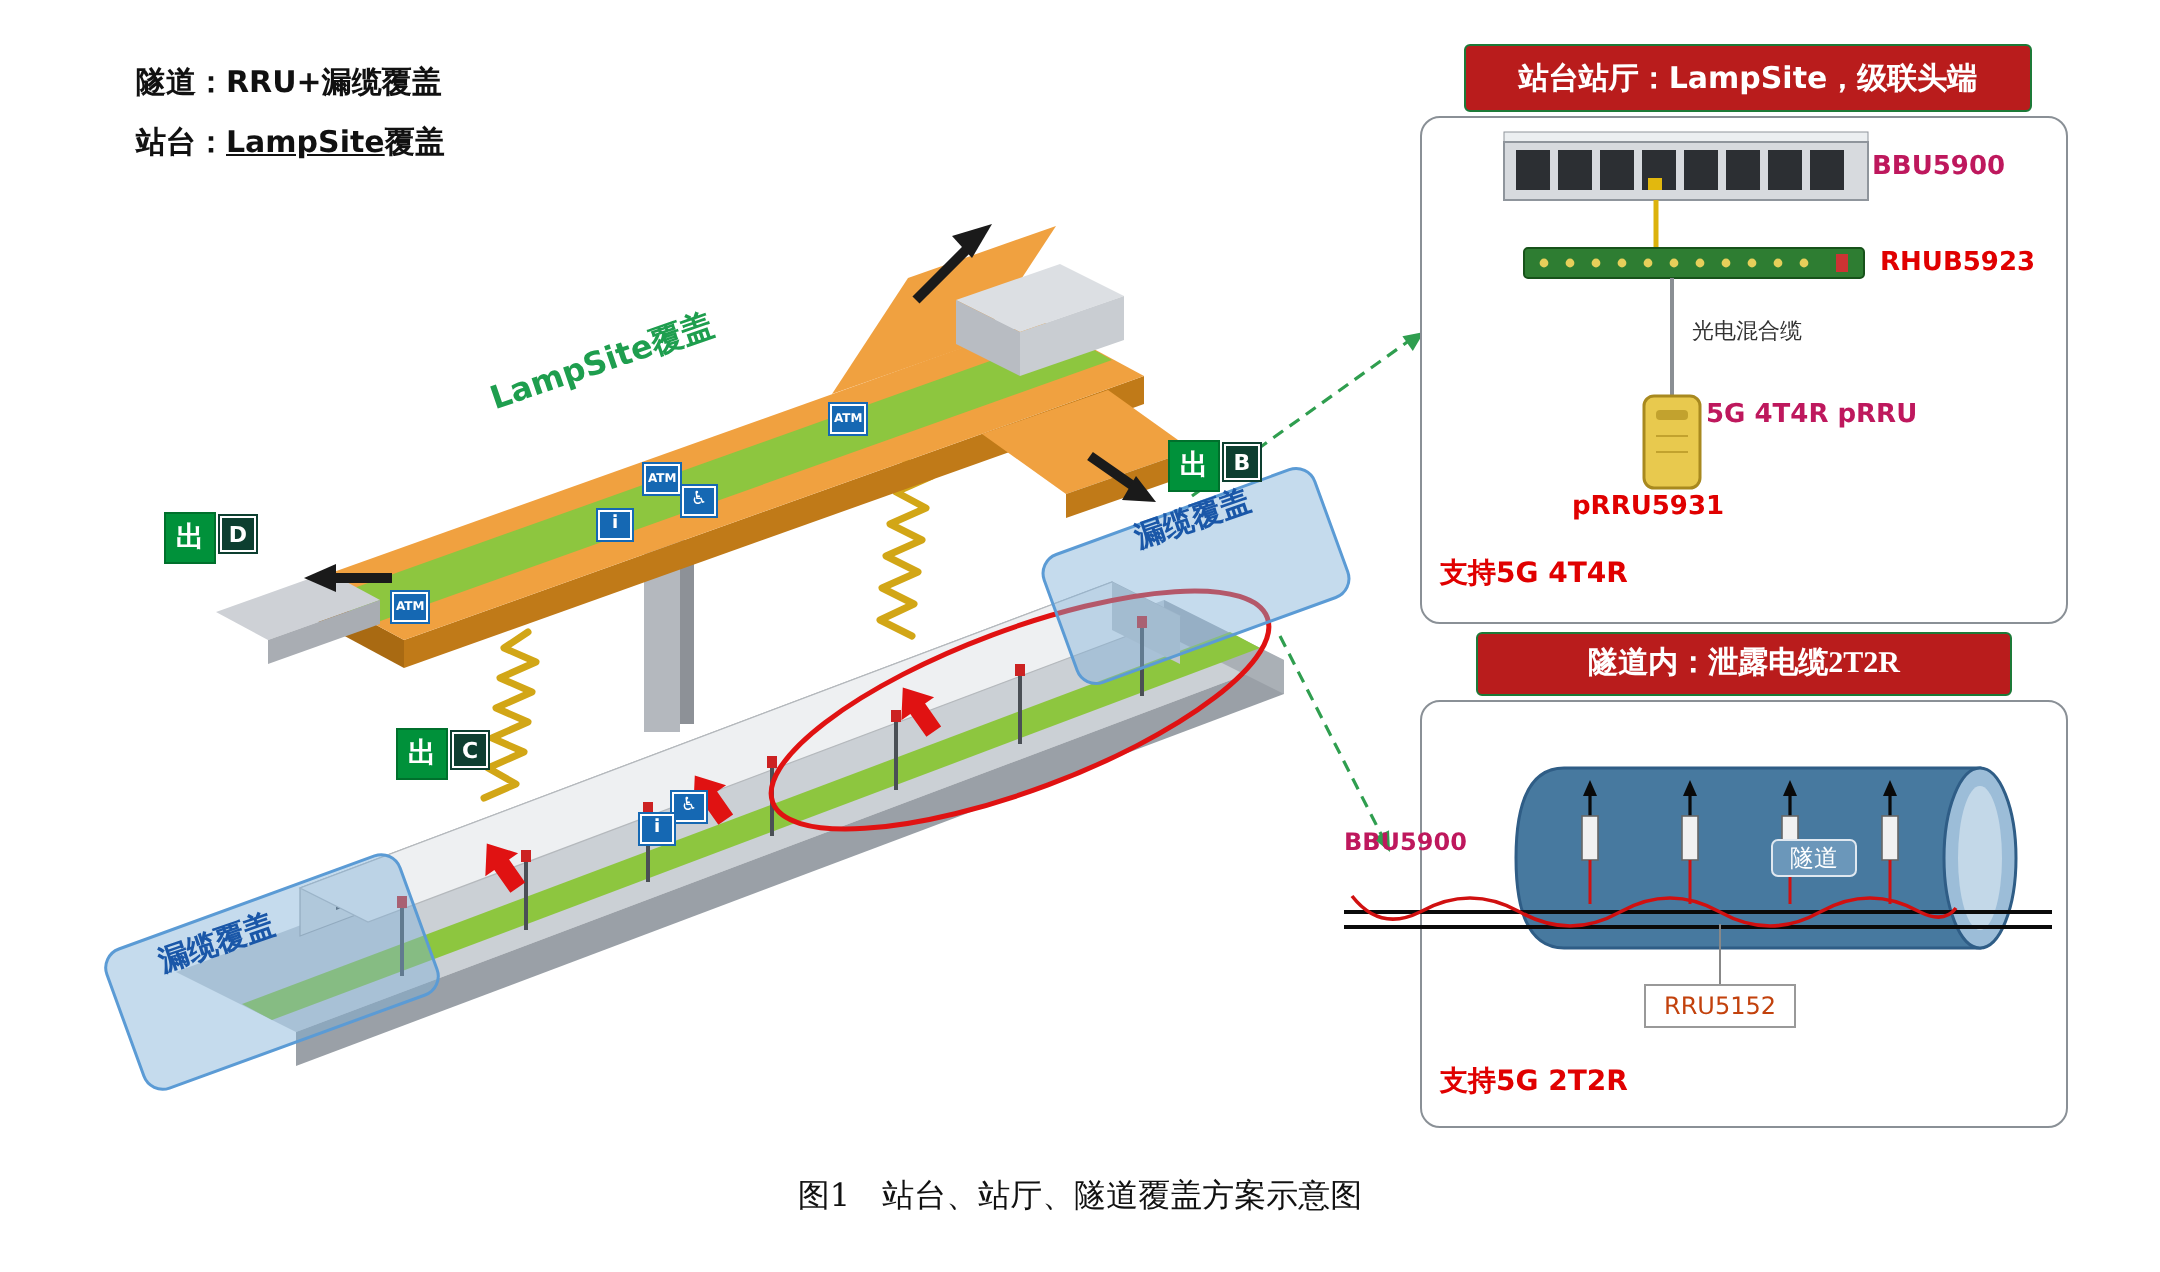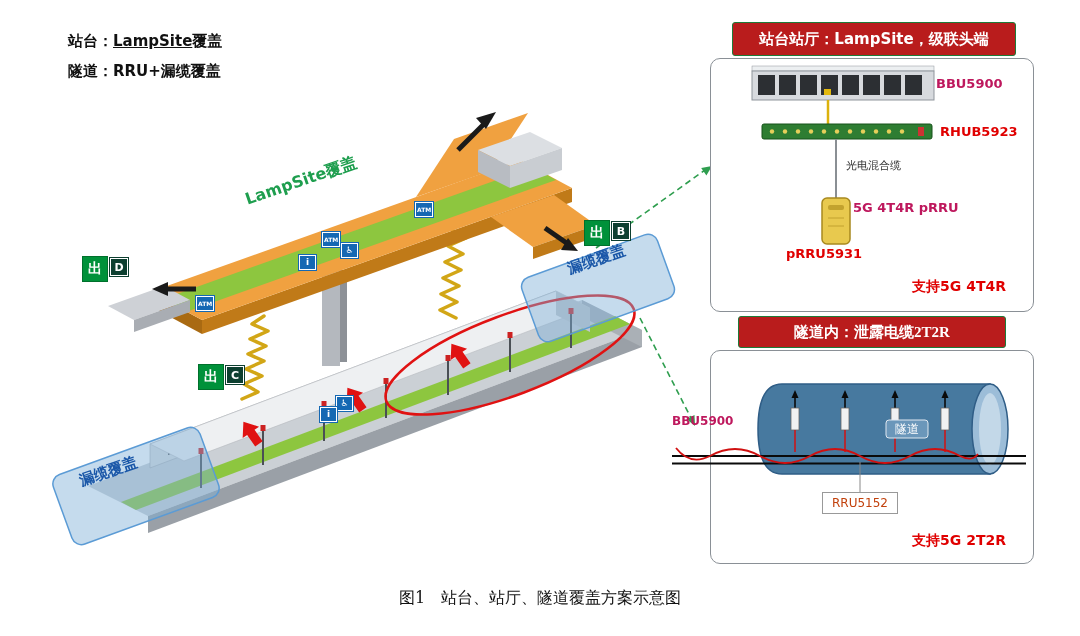--- a/index.html
+++ b/index.html
@@ -29,21 +29,21 @@
   .panel-header{position:absolute;z-index:6;background:#b91c1c;border:1px solid #1d7a38;border-radius:3px;color:#fff;font-weight:bold;font-size:15px;text-align:center;white-space:nowrap;}
   .panel-top-header{left:732px;top:22px;width:282px;height:32px;line-height:32px;}
   .panel-bottom-header{left:738px;top:316px;width:266px;height:30px;line-height:30px;font-family:Liberation Serif, serif;}
   .panel-svg{position:absolute;z-index:3;overflow:visible;}
   .pt-svg{left:710px;top:58px;}
   .pb-svg{left:710px;top:350px;}
   .plabel{position:absolute;z-index:6;white-space:nowrap;}
   .black-label{color:#be185d;font-weight:700;font-size:13px;}
   .red-label{color:#e00000;font-weight:bold;font-size:13px;}
   .cable-label{color:#333;font-size:11px;}
-  .support-label{position:absolute;z-index:6;left:684px;width:322px;text-align:right;color:#e00000;font-weight:bold;font-size:14px;}
+  .support-label{position:absolute;z-index:6;left:720px;width:322px;text-align:left;color:#e00000;font-weight:bold;font-size:14px;}
   .rru-box{position:absolute;z-index:6;left:822px;top:492px;width:74px;height:20px;background:#fff;border:1px solid #999;color:#c2410c;font-size:12px;display:flex;align-items:center;justify-content:center;}
   .bbu-bottom{left:672px;top:414px;font-size:12px;}
   
   .caption{position:absolute;left:0;top:588px;width:1080px;text-align:center;z-index:6;color:#111;font-size:16px;font-family:"DejaVu Serif","Liberation Serif",serif;}
   svg text{font-family:"DejaVu Sans","Liberation Sans",sans-serif;}
 </style>
 </head>
 <body>
 
 <div class="page">
@@ -142,24 +142,24 @@
       <line x1="596" y1="248" x2="705" y2="170" stroke="#2f9e4f" stroke-width="1.6" stroke-dasharray="6 4"></line>
       <polygon points="712,166 706.4,175.5 701.2,168.1" fill="#2f9e4f"></polygon>
     </g>
     <g>
       <line x1="640" y1="318" x2="692" y2="420" stroke="#2f9e4f" stroke-width="1.6" stroke-dasharray="6 4"></line>
       <polygon points="695,426 686.5,419.1 694.5,415.1" fill="#2f9e4f"></polygon>
     </g>
   </svg>
 
   <div class="legend">
+    <div>隧道：RRU+漏缆覆盖</div>
     <div>
       <span>站台：</span><span class="em">LampSite</span><span>覆盖</span>
     </div>
-    <div>隧道：RRU+漏缆覆盖</div>
   </div>
 
   <div class="diagram-label lampsite-label">LampSite覆盖</div>
   <div class="diagram-label leaky-label leaky-right">漏缆覆盖</div>
   <div class="diagram-label leaky-label leaky-left">漏缆覆盖</div>
 
   <div class="exit-sign" style="left:82px;top:256px">
     <span class="exit-green">出</span>
     <span class="exit-letter">D</span>
   </div>

